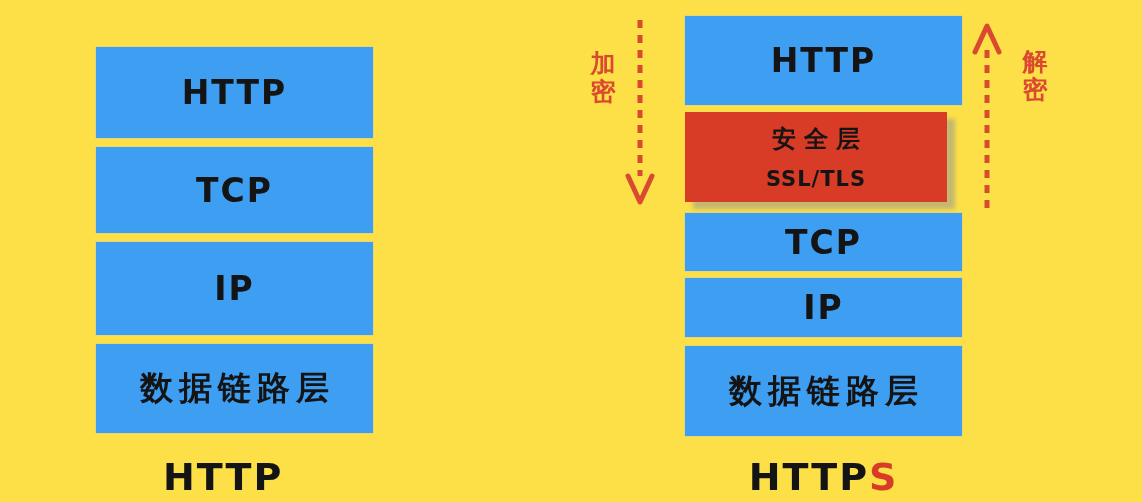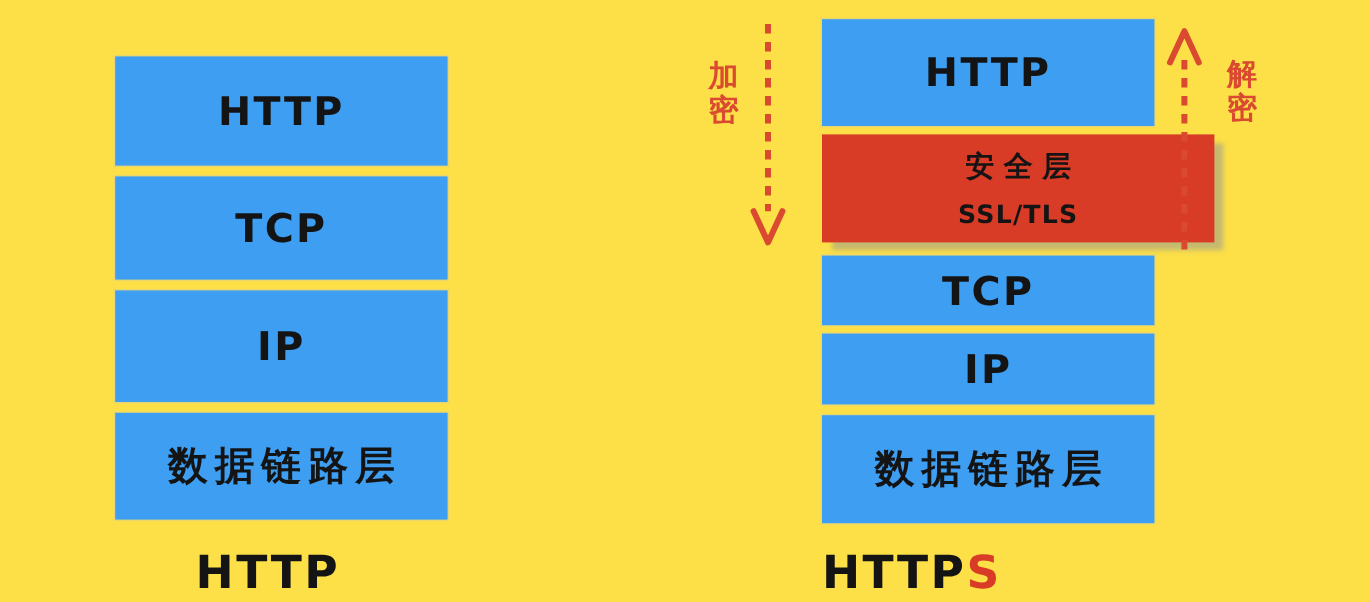--- a/index.html
+++ b/index.html
@@ -60,20 +60,21 @@
     color: #141414;
     letter-spacing: 2px;
     white-space: nowrap;
   }
   .caption .suffix-red {
     color: #d83b26;
   }
   .caption-right {
     left: 685px;
     width: 277px;
+    text-align: center;
   }
   .annotation {
     position: absolute;
     width: 42px;
     font-size: 25px;
     font-weight: bold;
     color: #d94a30;
     line-height: 1.1;
     word-break: break-all;
     text-align: center;
@@ -111,21 +112,21 @@
 
   <svg class="arrow-svg" style="left:621px; top:16px;" width="38" height="194" viewBox="0 0 38 194">
     <line x1="19" y1="4" x2="19" y2="160" stroke="#d94a30" stroke-width="5" stroke-dasharray="8 7"></line>
     <path d="M7 160 L19 186 L31 160" fill="none" stroke="#d94a30" stroke-width="5" stroke-linecap="round" stroke-linejoin="round"></path>
   </svg>
 
   <div class="box blue" style="left:685px; top:16px; width:277px; height:89px;">
     <span class="latin-label">HTTP</span>
   </div>
 
-  <div class="box red" style="left:685px; top:112px; width:327px; height:90px;">
+  <div class="box red" style="left:685px; top:112px; width:262px; height:90px;">
     <span class="red-line1">安全层</span>
     <span class="red-line2">SSL/TLS</span>
   </div>
 
   <div class="box blue" style="left:685px; top:213px; width:277px; height:58px;">
     <span class="latin-label">TCP</span>
   </div>
 
   <div class="box blue" style="left:685px; top:278px; width:277px; height:59px;">
     <span class="latin-label">IP</span>

